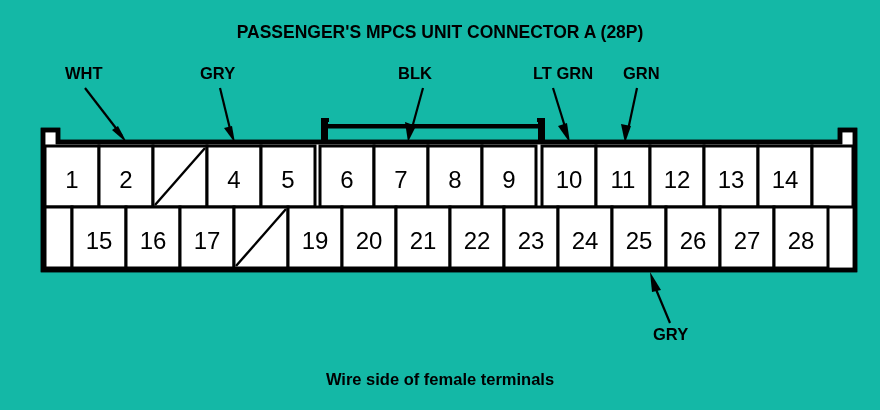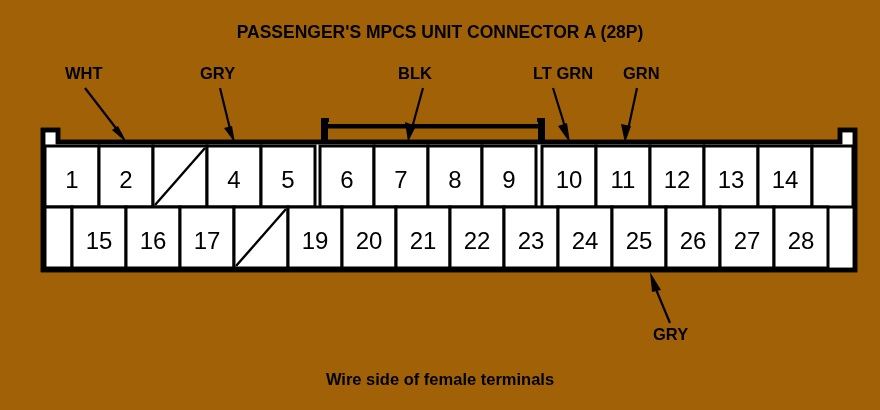--- a/index.html
+++ b/index.html
@@ -8,21 +8,21 @@
     background: #ffffff;
   }
   body {
     font-family: "Liberation Sans", sans-serif;
     color: #000000;
   }
   #stage {
     position: relative;
     width: 880px;
     height: 410px;
-    background: #a16207;
+    background: #14b8a6;
     overflow: hidden;
   }
   #diagram-svg {
     position: absolute;
     left: 0;
     top: 0;
     width: 880px;
     height: 410px;
   }
   .ttl {

